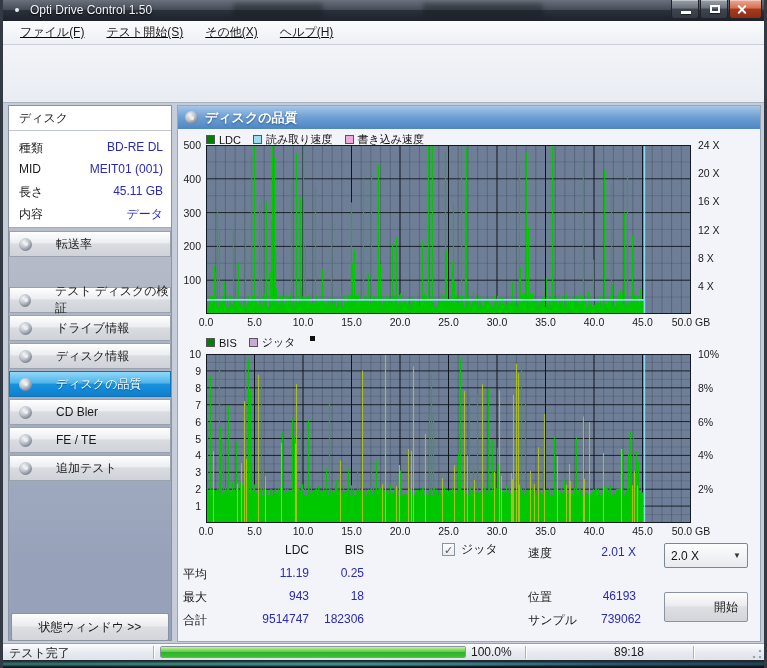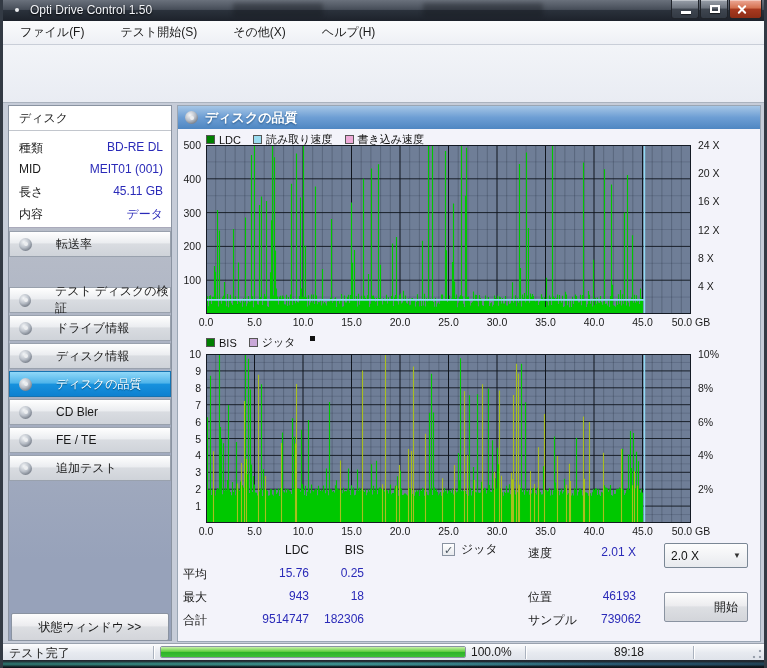--- a/index.html
+++ b/index.html
@@ -14,21 +14,21 @@
   .winbtn{position:absolute;top:0;height:19px;border:1px solid #20242a;border-top:none;border-radius:0 0 3px 3px;
     background:linear-gradient(#9aa1ab,#6b727c 45%,#3f4650 50%,#333a44);box-shadow:inset 0 1px 0 rgba(255,255,255,.4);}
   .winbtn.min{left:668px;width:28px}.winbtn.max{left:697px;width:28px}
   .winbtn.close{left:726px;width:33px;background:linear-gradient(#eda896,#d4704f 45%,#a83a20 50%,#8e2d16);}
   .glyph-min{position:absolute;left:9px;top:11px;width:10px;height:3px;background:#fff;box-shadow:0 1px 1px #00000088;}
   .glyph-max{position:absolute;left:9px;top:5px;width:10px;height:8px;border:2px solid #fff;box-shadow:0 1px 1px #00000088;}
   .glyph-x1,.glyph-x2{position:absolute;left:11px;top:4px;width:2px;height:11px;background:#fff;border-radius:1px;}
   .glyph-x1{transform:rotate(45deg)}.glyph-x2{transform:rotate(-45deg)}
   
   .menubar{position:absolute;left:0;top:21px;width:100%;height:24px;background:linear-gradient(#fafbfc,#eef0f5);
-    border-bottom:1px solid #c9ced8;display:flex;align-items:center;padding-left:8px;gap:18px;}
+    border-bottom:1px solid #c9ced8;display:flex;align-items:center;padding-left:8px;gap:4px;text-decoration:underline;}
   .menu-item{font-size:12px;color:#1a1a1a;padding:3px 9px;}
   .toolbar{position:absolute;left:0;top:45px;width:100%;height:58px;background:linear-gradient(#f2f4f8,#e9ecf3);
     border-bottom:1px solid #aab2be;}
   .tb-label{position:absolute;font-size:13px;color:#1a1a1a;}
   .combo{position:absolute;background:#fff;border:1px solid #7a8795;border-radius:2px;display:flex;align-items:center;
     font-size:12px;color:#111;padding:0 6px;white-space:pre;}
   .combo .arrow{margin-left:auto;font-size:8px;color:#333;}
   .tool-btn{position:absolute;width:32px;height:30px;top:60px;border:1px solid #9aa4b0;border-radius:3px;
     background:linear-gradient(#ffffff,#e9ebef 45%,#dcdfe5 50%,#d2d6dd);display:flex;align-items:center;justify-content:center;}
   .tool-btn.active{border:1px solid #2f96d8;background:linear-gradient(#eaf6fd,#cfeafa 50%,#bfe2f8);box-shadow:0 0 0 1px #9ed4f2 inset;}
@@ -465,21 +465,21 @@
             <span style="left: 339.5px;">35.0</span>
             <span style="left: 388px;">40.0</span>
             <span style="left: 436.5px;">45.0</span>
             <span style="left: 485px;">50.0 GB</span>
           </div>
       </div>
 
       <div class="cell hdr" style="left:60px;top:437px;width:71px">LDC</div>
       <div class="cell hdr" style="left:135px;top:437px;width:51px">BIS</div>
       <div class="cell" style="left:5px;top:460px">平均</div>
-      <div class="cell num" style="left:40px;top:460px;width:91px">15.76</div>
+      <div class="cell num" style="left:40px;top:460px;width:91px">11.19</div>
       <div class="cell num" style="left:135px;top:460px;width:51px">0.25</div>
       <div class="cell" style="left:5px;top:483px">最大</div>
       <div class="cell num" style="left:40px;top:483px;width:91px">943</div>
       <div class="cell num" style="left:135px;top:483px;width:51px">18</div>
       <div class="cell" style="left:5px;top:506px">合計</div>
       <div class="cell num" style="left:40px;top:506px;width:91px">9514747</div>
       <div class="cell num" style="left:135px;top:506px;width:51px">182306</div>
 
       <div class="checkbox" style="left:264px;top:435px">
         <span class="box">✓</span>

